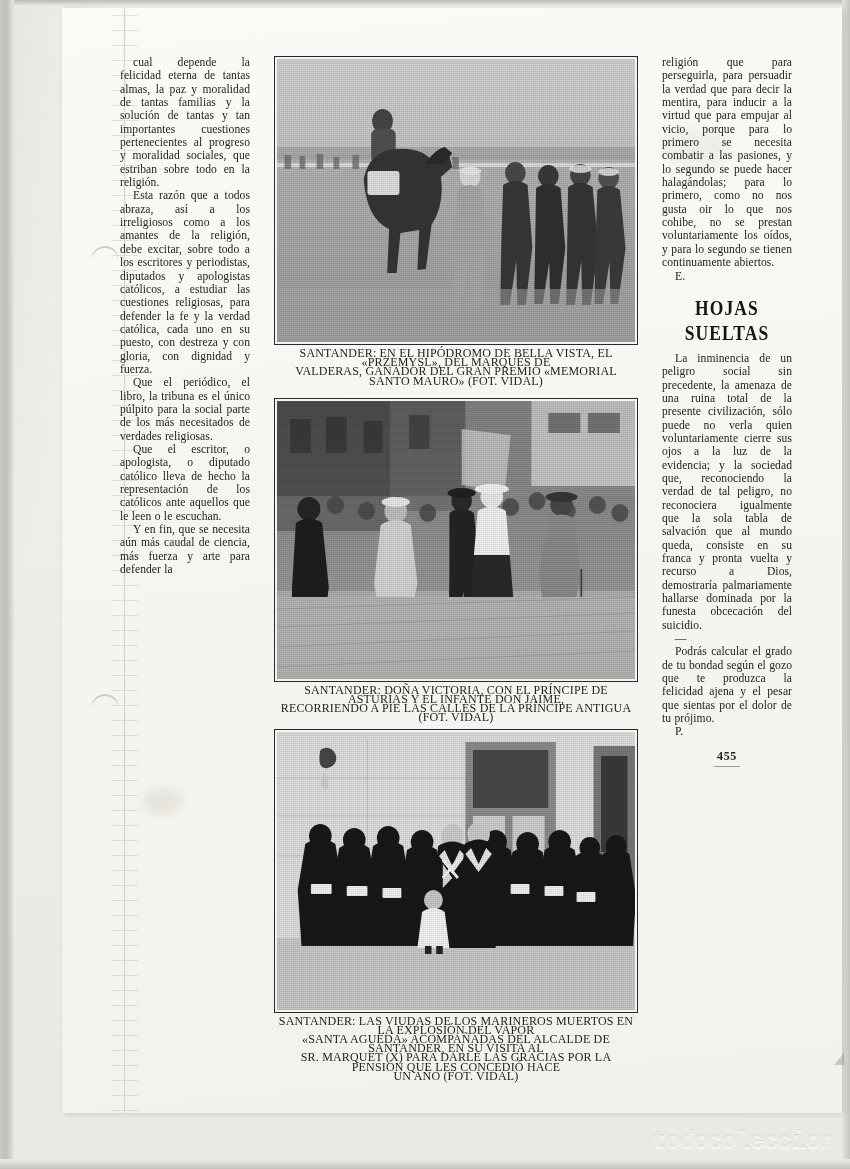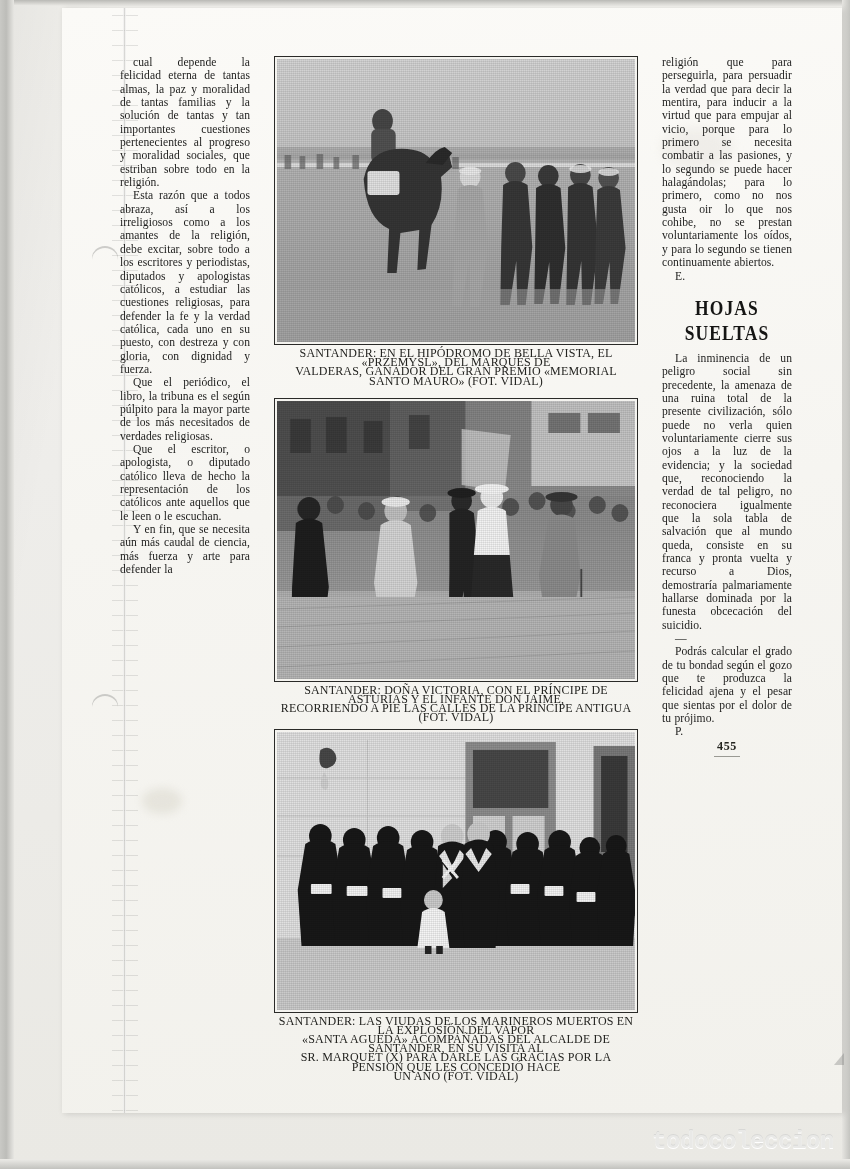--- a/index.html
+++ b/index.html
@@ -112,21 +112,21 @@
     letter-spacing: 1.2px;
     margin: 16px 0 9px 0;
     color: #151514;
     transform: scaleX(.92) scaleY(1.12);
     transform-origin: center;
   }
 
   
   .folio {
     text-align: center; font-weight: 700; font-size: 12px;
-    letter-spacing: .6px; color: #24241f;
+    letter-spacing: .6px; margin-top: 10px; color: #24241f;
   }
   .folio::after {
     content:""; display:block; width:26px; height:1px; margin:2px auto 0;
     background:#9a9a93;
   }
 
   
   .center-col { display: flex; flex-direction: column; }
 
   figure.photo { margin: 0 0 0 0; }
@@ -199,21 +199,21 @@
     <div class="blotch" style="left:80px;top:780px;width:40px;height:26px;background:rgba(200,196,180,.30);filter:blur(4px);"></div>
     <div class="blotch" style="left:600px;top:120px;width:70px;height:40px;background:rgba(205,202,190,.22);filter:blur(6px);"></div>
   </div>
 
   <div class="page">
     <div class="cols">
 
       <div class="col">
         <p>cual depende la felicidad eterna de tantas almas, la paz y moralidad de tantas familias y la solución de tantas y tan importantes cuestiones pertenecientes al progreso y moralidad sociales, que estriban sobre todo en la religión.</p>
         <p>Esta razón que a todos abraza, así a los irreligiosos como a los amantes de la religión, debe excitar, sobre todo a los escritores y periodistas, diputados y apologistas católicos, a estudiar las cuestiones religiosas, para defender la fe y la verdad católica, cada uno en su puesto, con destreza y con gloria, con dignidad y fuerza.</p>
-        <p>Que el periódico, el libro, la tribuna es el según púlpito para la mayor parte de los más necesitados de verdades religiosas.</p>
+        <p>Que el periódico, el libro, la tribuna es el único púlpito para la social parte de los más necesitados de verdades religiosas.</p>
         <p>Que el escritor, o apologista, o diputado católico lleva de hecho la representación de los católicos ante aquellos que le leen o le escuchan.</p>
         <p>Y en fin, que se necesita aún más caudal de ciencia, más fuerza y arte para defender la</p>
       </div>
 
       <div class="center-col">
 
         <figure class="photo">
           <div class="frame">
             <div class="shot" style="height:283px;">
               <svg viewBox="0 0 380 283" preserveAspectRatio="none" aria-hidden="true">

